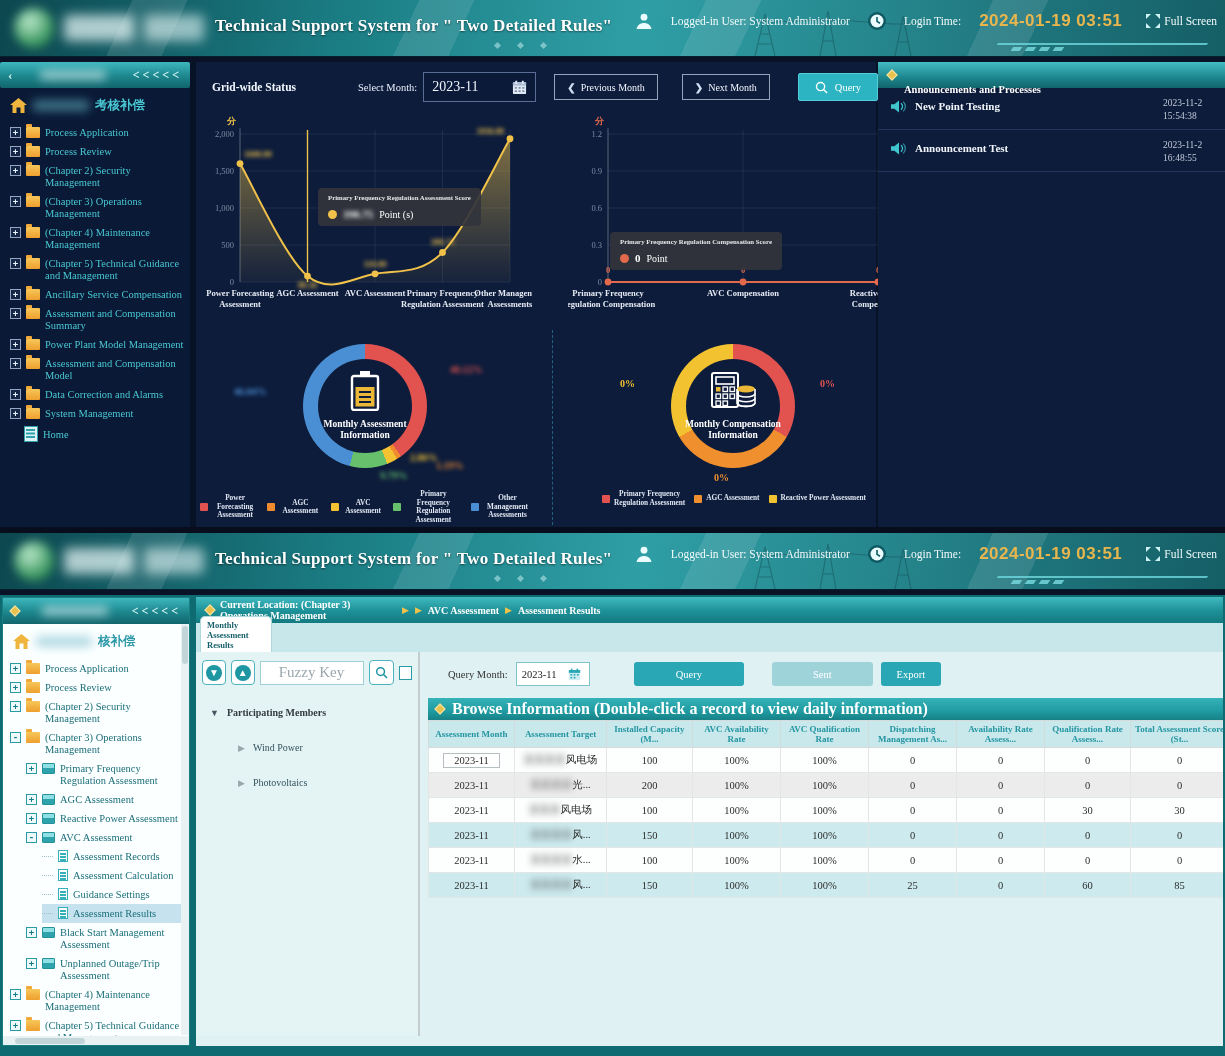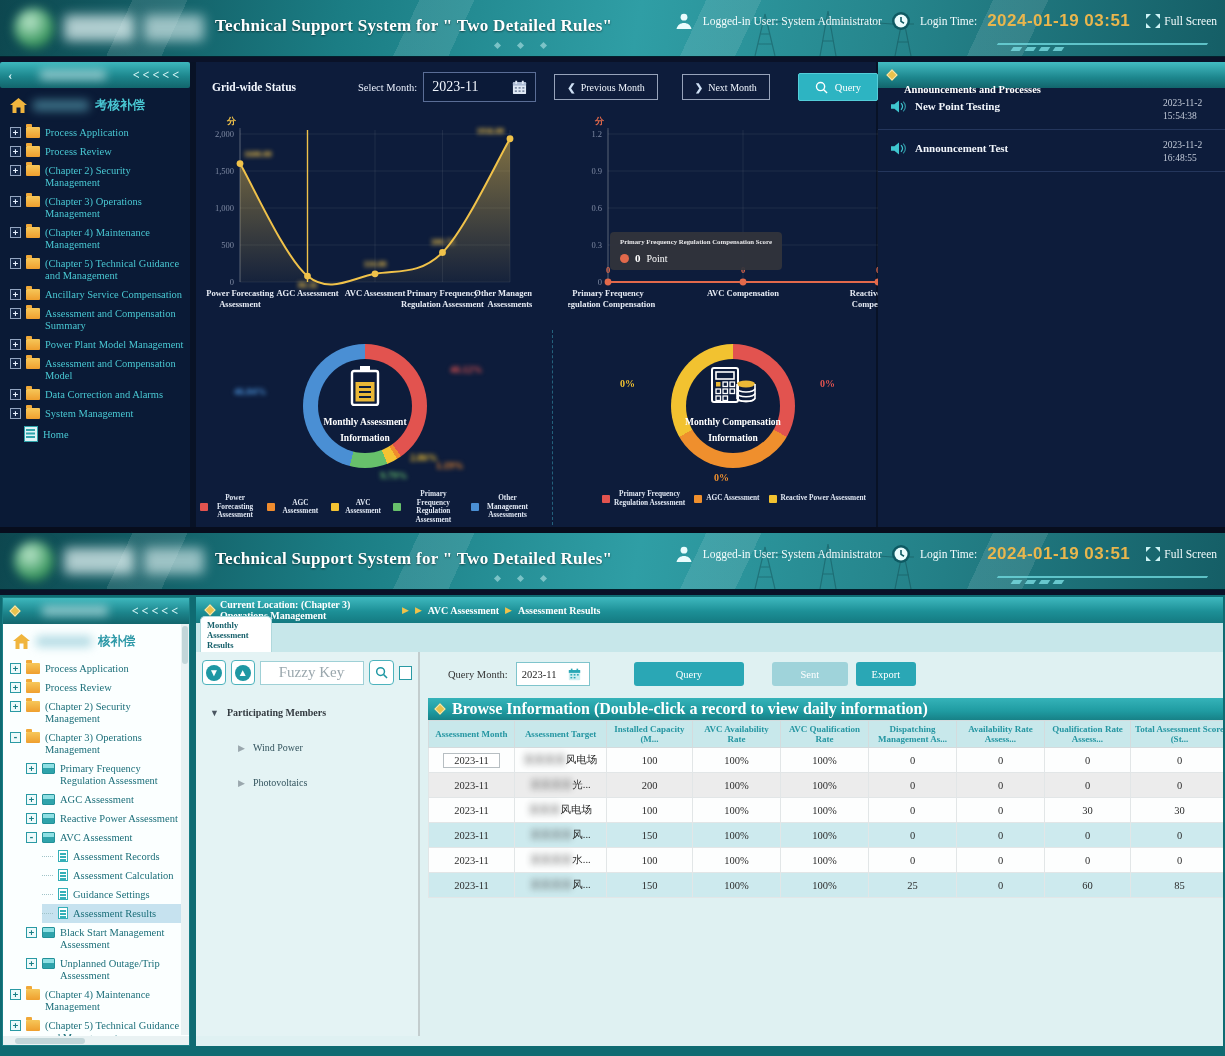--- a/index.html
+++ b/index.html
@@ -13,21 +13,21 @@
       repeating-linear-gradient(115deg, rgba(255,255,255,0.0) 0 120px, rgba(255,255,255,0.10) 120px 170px, rgba(255,255,255,0.0) 170px 260px),
       linear-gradient(100deg,#0d474f 0%,#1b7d84 28%,#2f9ea5 52%,#26868d 72%,#155e66 100%);
     overflow:hidden; }
   .hdr .towers { position:absolute; right:240px; top:6px; width:260px; height:50px; opacity:.35; }
   .hdr-strip { position:absolute; left:0; width:1225px; height:6px; background:#0a1228; border-top:1px solid #03202c; }
   .logo-wrap { position:absolute; left:14px; top:8px; display:flex; align-items:center; gap:10px; }
   .logo-ball { width:40px; height:40px; border-radius:50%; background:radial-gradient(circle at 40% 35%, #bfe9cf, #3f9a63 60%, #1d6b42); filter:blur(5px); }
   .logo-txt { width:70px; height:26px; border-radius:4px; background:rgba(230,245,245,.75); filter:blur(6px); }
   .logo-txt2 { width:60px; height:26px; border-radius:4px; background:rgba(220,240,240,.65); filter:blur(6px); }
   .hdr-title { position:absolute; left:215px; top:16px; color:#fff; font-size:17px; font-weight:bold; letter-spacing:.3px; text-shadow:0 1px 2px rgba(0,0,0,.5); white-space:nowrap; }
-  .hdr-right { position:absolute; right:8px; top:10px; display:flex; align-items:center; gap:8px; }
+  .hdr-right { position:absolute; right:8px; top:10px; display:flex; align-items:center; gap:16px; }
   .hdr-user-ic, .hdr-clock-ic { width:22px; height:22px; flex:none; }
   .hdr-label { color:#f2fbfc; font-size:11.5px; white-space:nowrap; }
   .hdr-time { color:#e9b64d; font-family:"Liberation Sans",sans-serif; font-size:17px; font-weight:bold; letter-spacing:.5px; margin:0 6px 0 2px; white-space:nowrap; }
   .hdr-fs { display:flex; align-items:center; gap:2px; cursor:pointer; }
   .hdr-deco { position:absolute; right:20px; bottom:4px; width:210px; height:9px; border-top:2px solid #6fd9de; transform:skewX(-35deg); opacity:.8; display:flex; gap:5px; padding:2px 0 0 18px; }
   .hdr-deco i { width:9px; height:4px; background:#7adde2; display:block; }
   .hdr-dots { position:absolute; left:495px; bottom:8px; display:flex; gap:18px; }
   .hdr-dots i { width:5px; height:5px; background:#9fd9dc; transform:rotate(45deg); opacity:.7; }
 
   
@@ -78,21 +78,21 @@
   .chart-tip .row { display:flex; align-items:center; gap:6px; margin-top:7px; }
   .chart-tip .dot { width:9px; height:9px; border-radius:50%; }
   .chart-tip .v { color:#fff; font-size:11px; font-weight:bold; }
   .chart-tip .u { color:#fff; font-size:10px; }
   .half-divider { position:absolute; left:356px; top:268px; height:195px; border-left:1px dashed #2e7f98; opacity:.7; }
   .donutwrap { position:absolute; width:332px; height:152px; top:268px; }
   #donut1 { left:4px; } #donut2 { left:372px; }
   .ring { position:absolute; left:103px; top:14px; width:124px; height:124px; border-radius:50%; }
   .ring::after { content:""; position:absolute; left:15px; top:15px; width:94px; height:94px; border-radius:50%; background:#0d1c3b; }
   .ring-center { position:absolute; left:103px; top:14px; width:124px; height:124px; display:flex; flex-direction:column; align-items:center; justify-content:center; z-index:2; }
-  .ring-title { color:#fff; font-size:9.5px; font-weight:bold; text-align:center; line-height:16px; margin-top:4px; white-space:pre-line; }
+  .ring-title { color:#fff; font-size:9.5px; font-weight:bold; text-align:center; line-height:11px; margin-top:4px; white-space:pre-line; }
   .pct { position:absolute; font-size:10px; font-weight:bold; z-index:3; }
   .legend { position:absolute; width:332px; top:428px; display:flex; justify-content:center; align-items:center; gap:9px; flex-wrap:nowrap; }
   #legend1 { left:4px; } #legend2 { left:372px; }
   .leg-item { display:flex; align-items:center; gap:4px; }
   .leg-sq { width:8px; height:8px; border-radius:1px; flex:none; }
   .leg-lb { color:#dfe6f2; font-size:7.3px; line-height:8.5px; font-weight:bold; white-space:pre-line; text-align:center; }
 
   
   #s1ann { left:878px; width:347px; }
   .ann-hdr { height:26px; display:flex; align-items:center; gap:8px; padding:0 10px;
@@ -386,21 +386,28 @@
             <circle cx="310" cy="26.73599999999999" r="3.4" fill="#f0c24a"></circle>
             <text x="304" y="21.73599999999999" fill="#f0c24a" font-size="8.5" text-anchor="end" font-weight="bold" class="blur-sm">1936.00</text>
             <text x="40" y="184" fill="#e6ebf4" font-size="8.5" text-anchor="middle" font-weight="bold">Power Forecasting</text>
             <text x="40" y="195" fill="#e6ebf4" font-size="8.5" text-anchor="middle" font-weight="bold">Assessment</text>
             <text x="107.5" y="184" fill="#e6ebf4" font-size="8.5" text-anchor="middle" font-weight="bold">AGC Assessment</text>
             <text x="175" y="184" fill="#e6ebf4" font-size="8.5" text-anchor="middle" font-weight="bold">AVC Assessment</text>
             <text x="242.5" y="184" fill="#e6ebf4" font-size="8.5" text-anchor="middle" font-weight="bold">Primary Frequency</text>
             <text x="242.5" y="195" fill="#e6ebf4" font-size="8.5" text-anchor="middle" font-weight="bold">Regulation Assessment</text>
             <text x="310" y="184" fill="#e6ebf4" font-size="8.5" text-anchor="middle" font-weight="bold">Other Management</text>
             <text x="310" y="195" fill="#e6ebf4" font-size="8.5" text-anchor="middle" font-weight="bold">Assessments</text>
-          </svg></div>
+          </svg><div class="chart-tip" style="left: 118px; top: 76px;">
+            <div class="t">Primary Frequency Regulation Assessment Score</div>
+            <div class="row">
+              <span class="dot" style="background: rgb(240, 194, 74);"></span>
+              <span class="v blur-sm">398.75</span>
+              <span class="u">Point (s)</span>
+            </div>
+          </div></div>
       <div class="chartwrap" id="chart2"><svg width="332" height="212">
             <defs>
               <linearGradient id="g_chart2" x1="0" y1="0" x2="0" y2="1">
                 <stop offset="0" stop-color="#e2694b" stop-opacity="0.5"></stop>
                 <stop offset="1" stop-color="#e2694b" stop-opacity="0.03"></stop>
               </linearGradient>
             </defs>
             <line x1="40" y1="170" x2="310" y2="170" stroke="rgba(255,255,255,0.07)" stroke-width="1"></line>
             <text x="34" y="173" fill="#7f8aa3" font-size="8.5" text-anchor="end">0</text>
             <line x1="40" y1="133" x2="310" y2="133" stroke="rgba(255,255,255,0.07)" stroke-width="1"></line>
@@ -784,21 +791,21 @@
                 <g fill="#2aa7b5">
                     <rect x="3" y="7.5" width="2.2" height="1.8"></rect>
                     <rect x="7" y="7.5" width="2.2" height="1.8"></rect>
                     <rect x="11" y="7.5" width="2.2" height="1.8"></rect>
                     <rect x="3" y="11" width="2.2" height="1.8"></rect>
                     <rect x="7" y="11" width="2.2" height="1.8"></rect>
                   </g>
               </svg>
             </div>
             <button class="btn-teal" style="width:110px;margin-left:44px">Query</button>
-            <button class="btn-teal btn-lite" style="width:76px;margin-left:28px">Sent</button>
+            <button class="btn-teal btn-lite" style="width:101px;margin-left:28px">Sent</button>
             <button class="btn-teal" style="width:60px;margin-left:8px">Export</button>
           </div>
           <div class="browsebar">
             <span class="diamond"></span>
             <span class="browse-t">Browse Information (Double-click a record to view daily information)</span>
           </div>
           <table class="grid">
             <thead>
                 <tr id="gridHead">
                   <th style="width: 86px;">Assessment Month</th>

